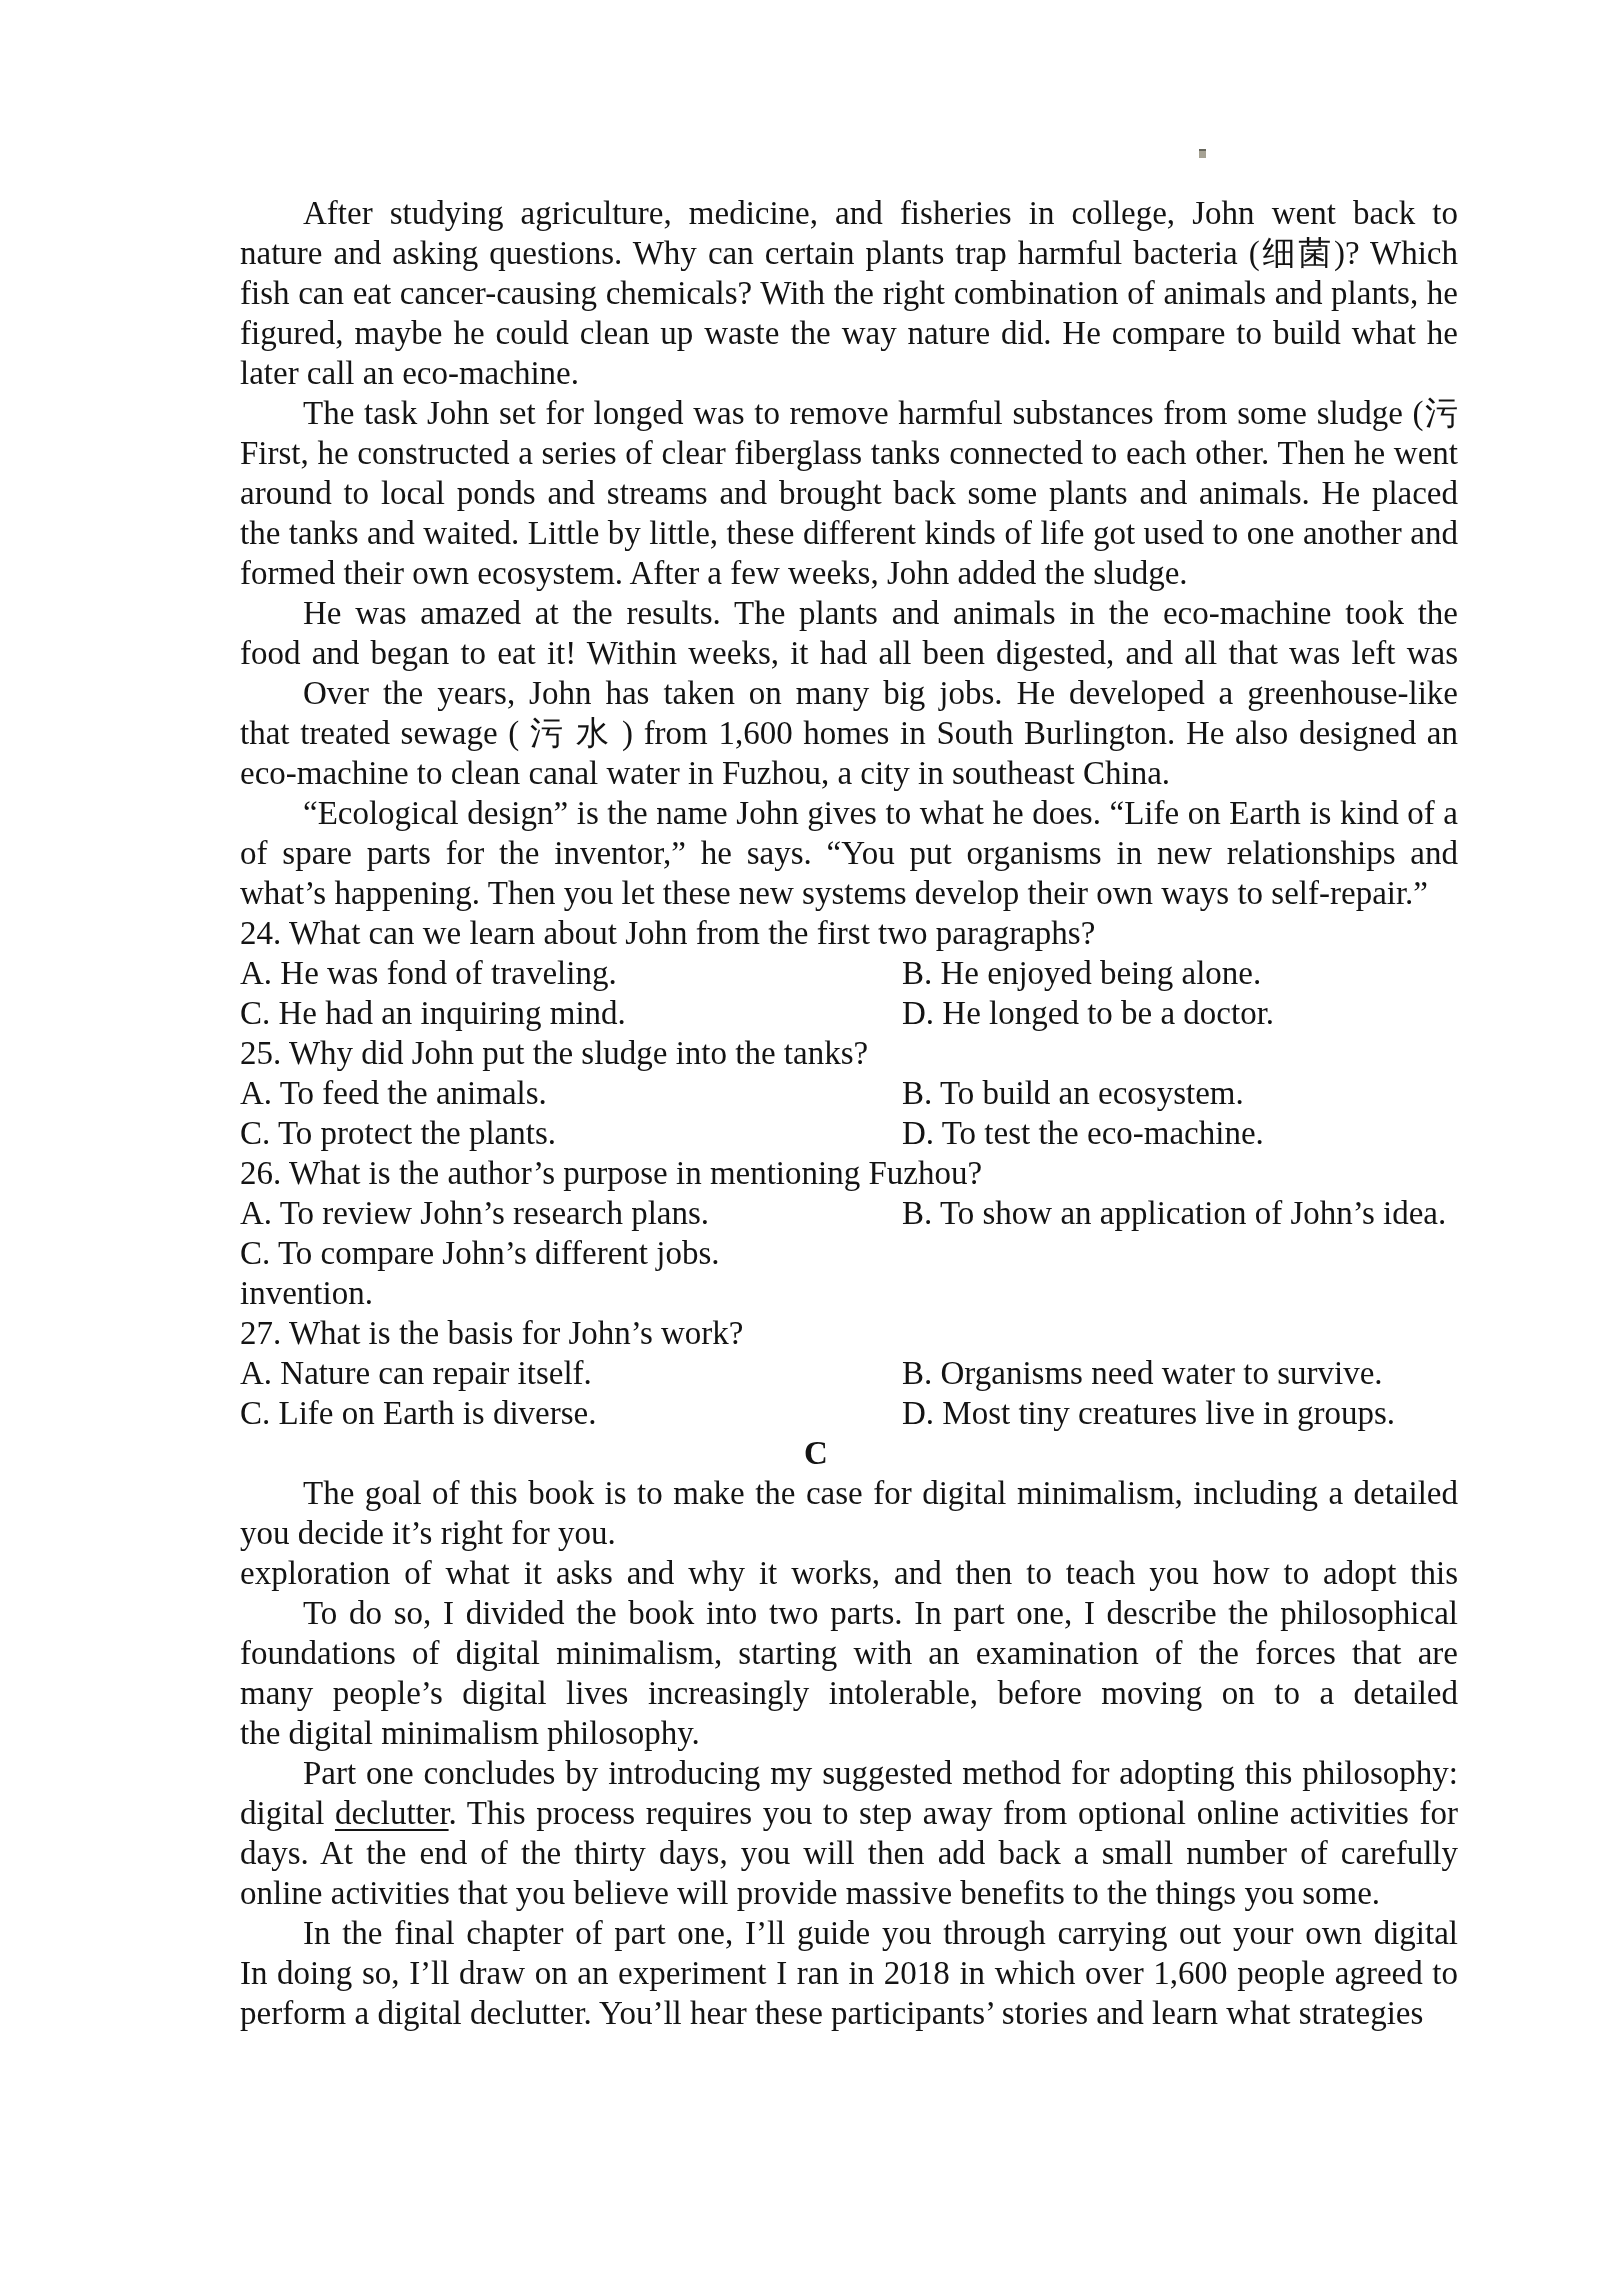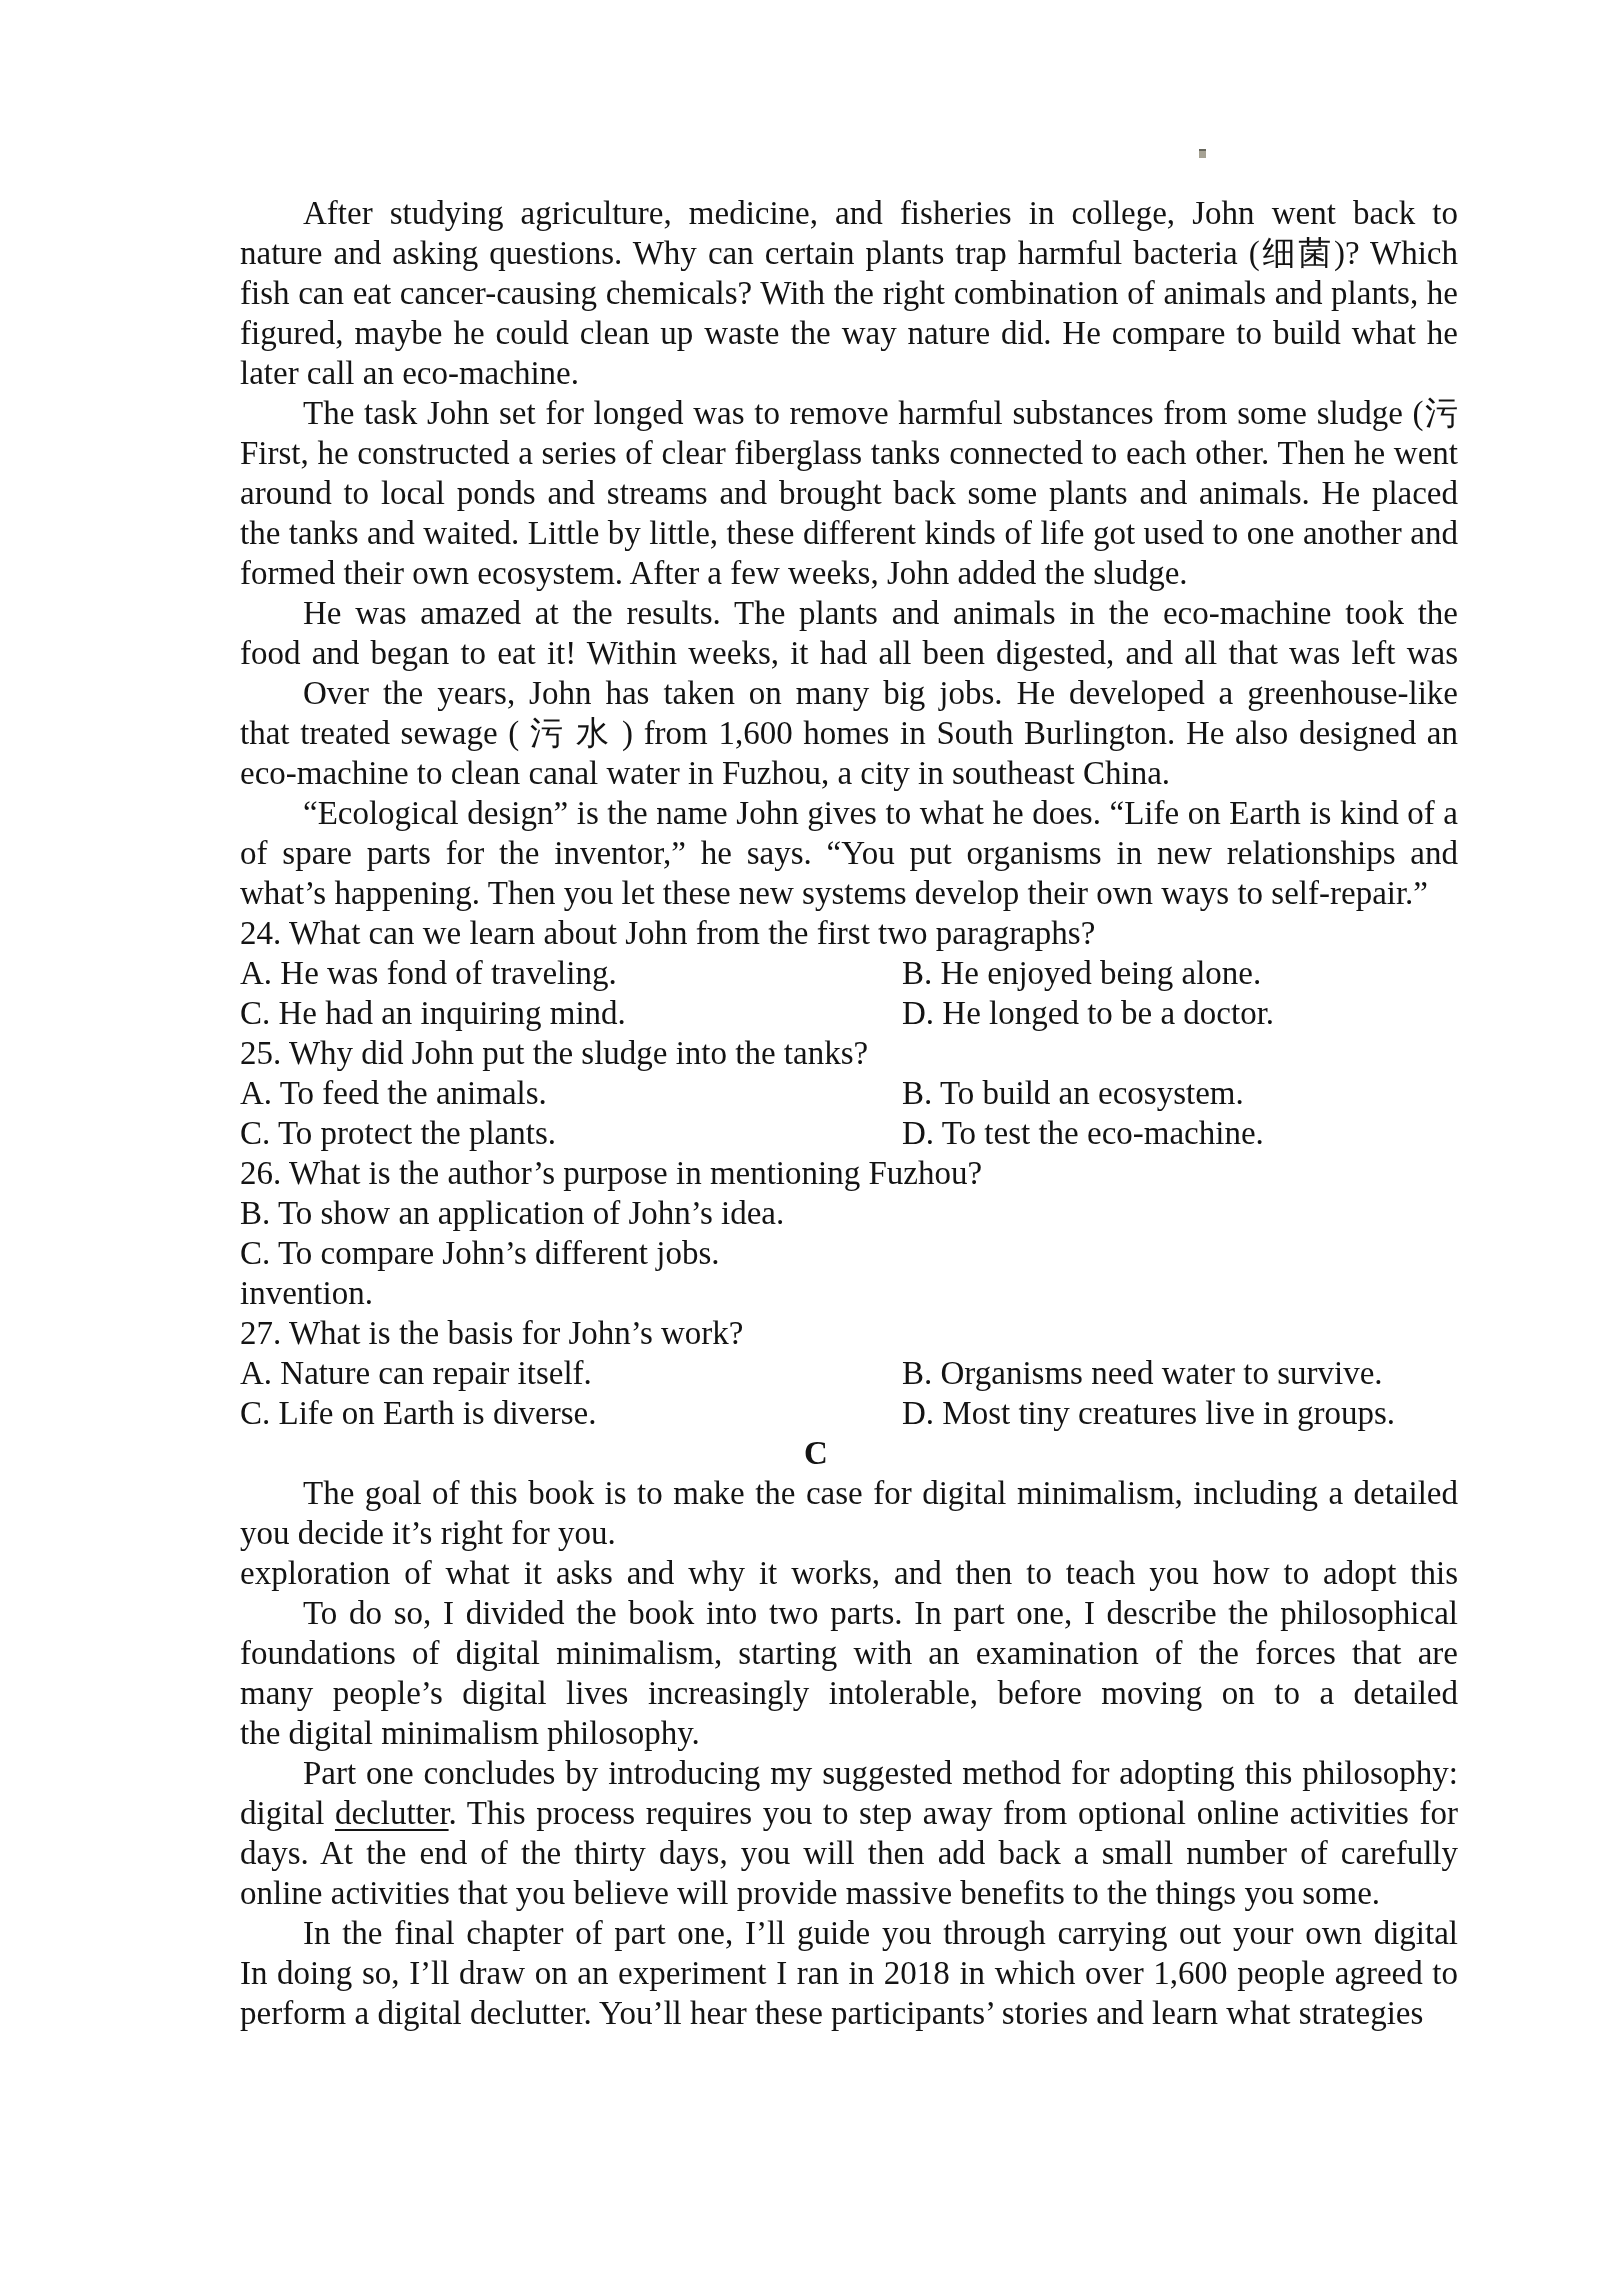--- a/index.html
+++ b/index.html
@@ -68,20 +68,21 @@
     <div class="line opt-row">
       <span class="opt-left">A. To feed the animals.</span>
       <span class="opt-right">B. To build an ecosystem.</span>
     </div>
     <div class="line opt-row">
       <span class="opt-left">C. To protect the plants.</span>
       <span class="opt-right">D. To test the eco-machine.</span>
     </div>
     <div class="line">26. What is the author’s purpose in mentioning Fuzhou?</div>
     <div class="line opt-row">
+      <span class="opt-left">A. To review John’s research plans.</span>
       <span class="opt-right">B. To show an application of John’s idea.</span>
     </div>
     <div class="line opt-row">
       <span class="opt-left">C. To compare John’s different jobs.</span>
     </div>
     <div class="line">invention.</div>
     <div class="line">27. What is the basis for John’s work?</div>
     <div class="line opt-row">
       <span class="opt-left">A. Nature can repair itself.</span>
       <span class="opt-right">B. Organisms need water to survive.</span>

